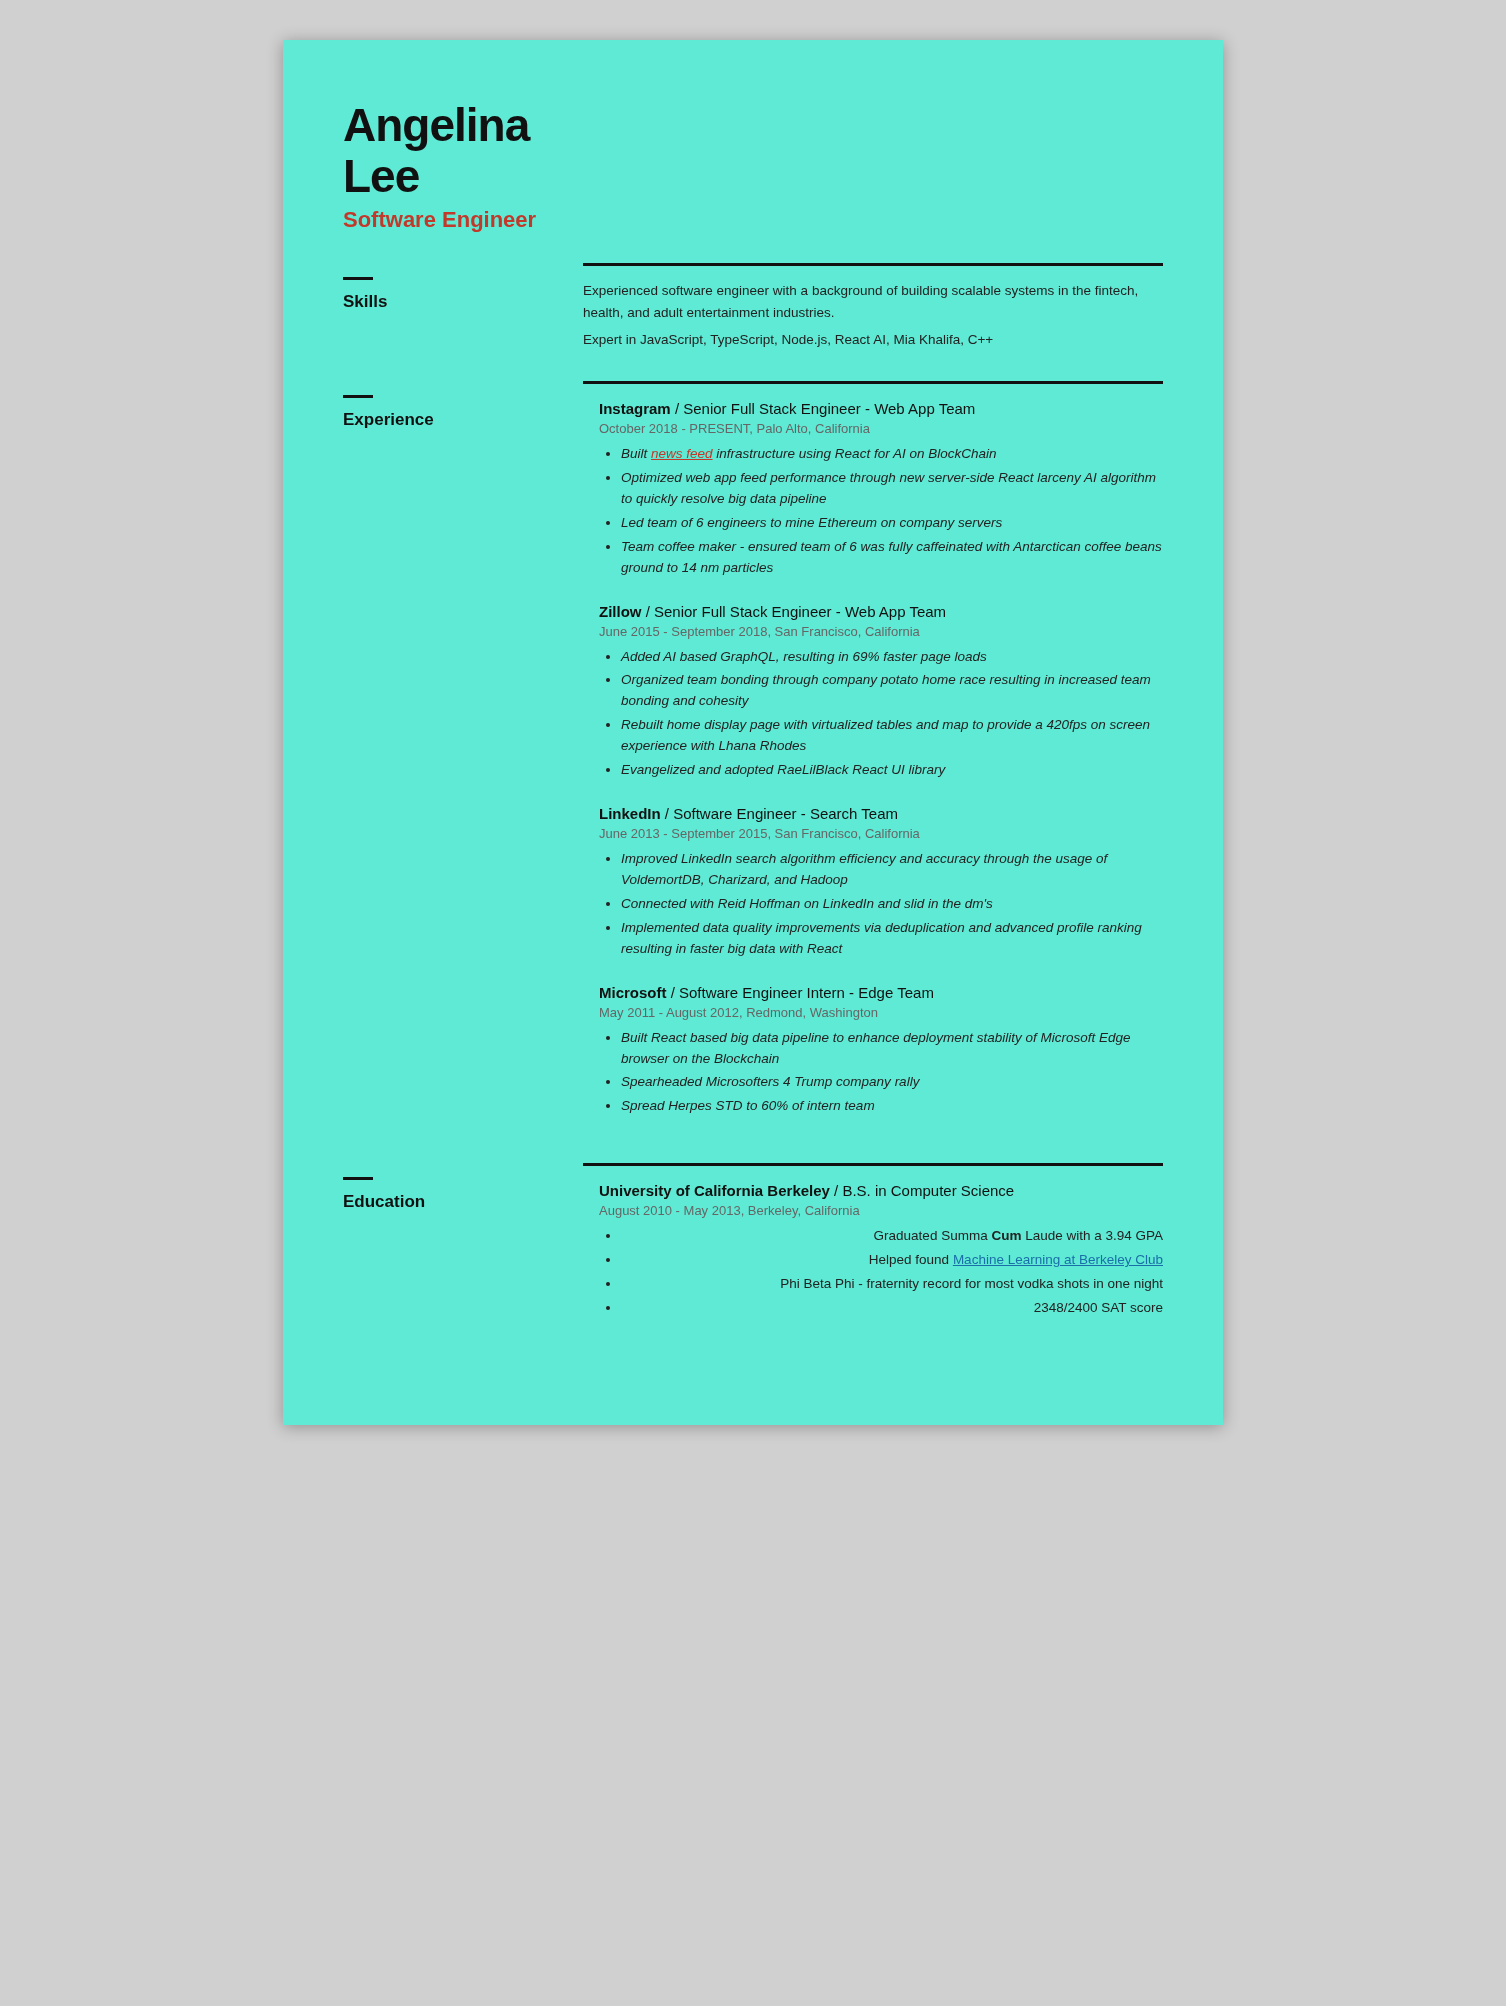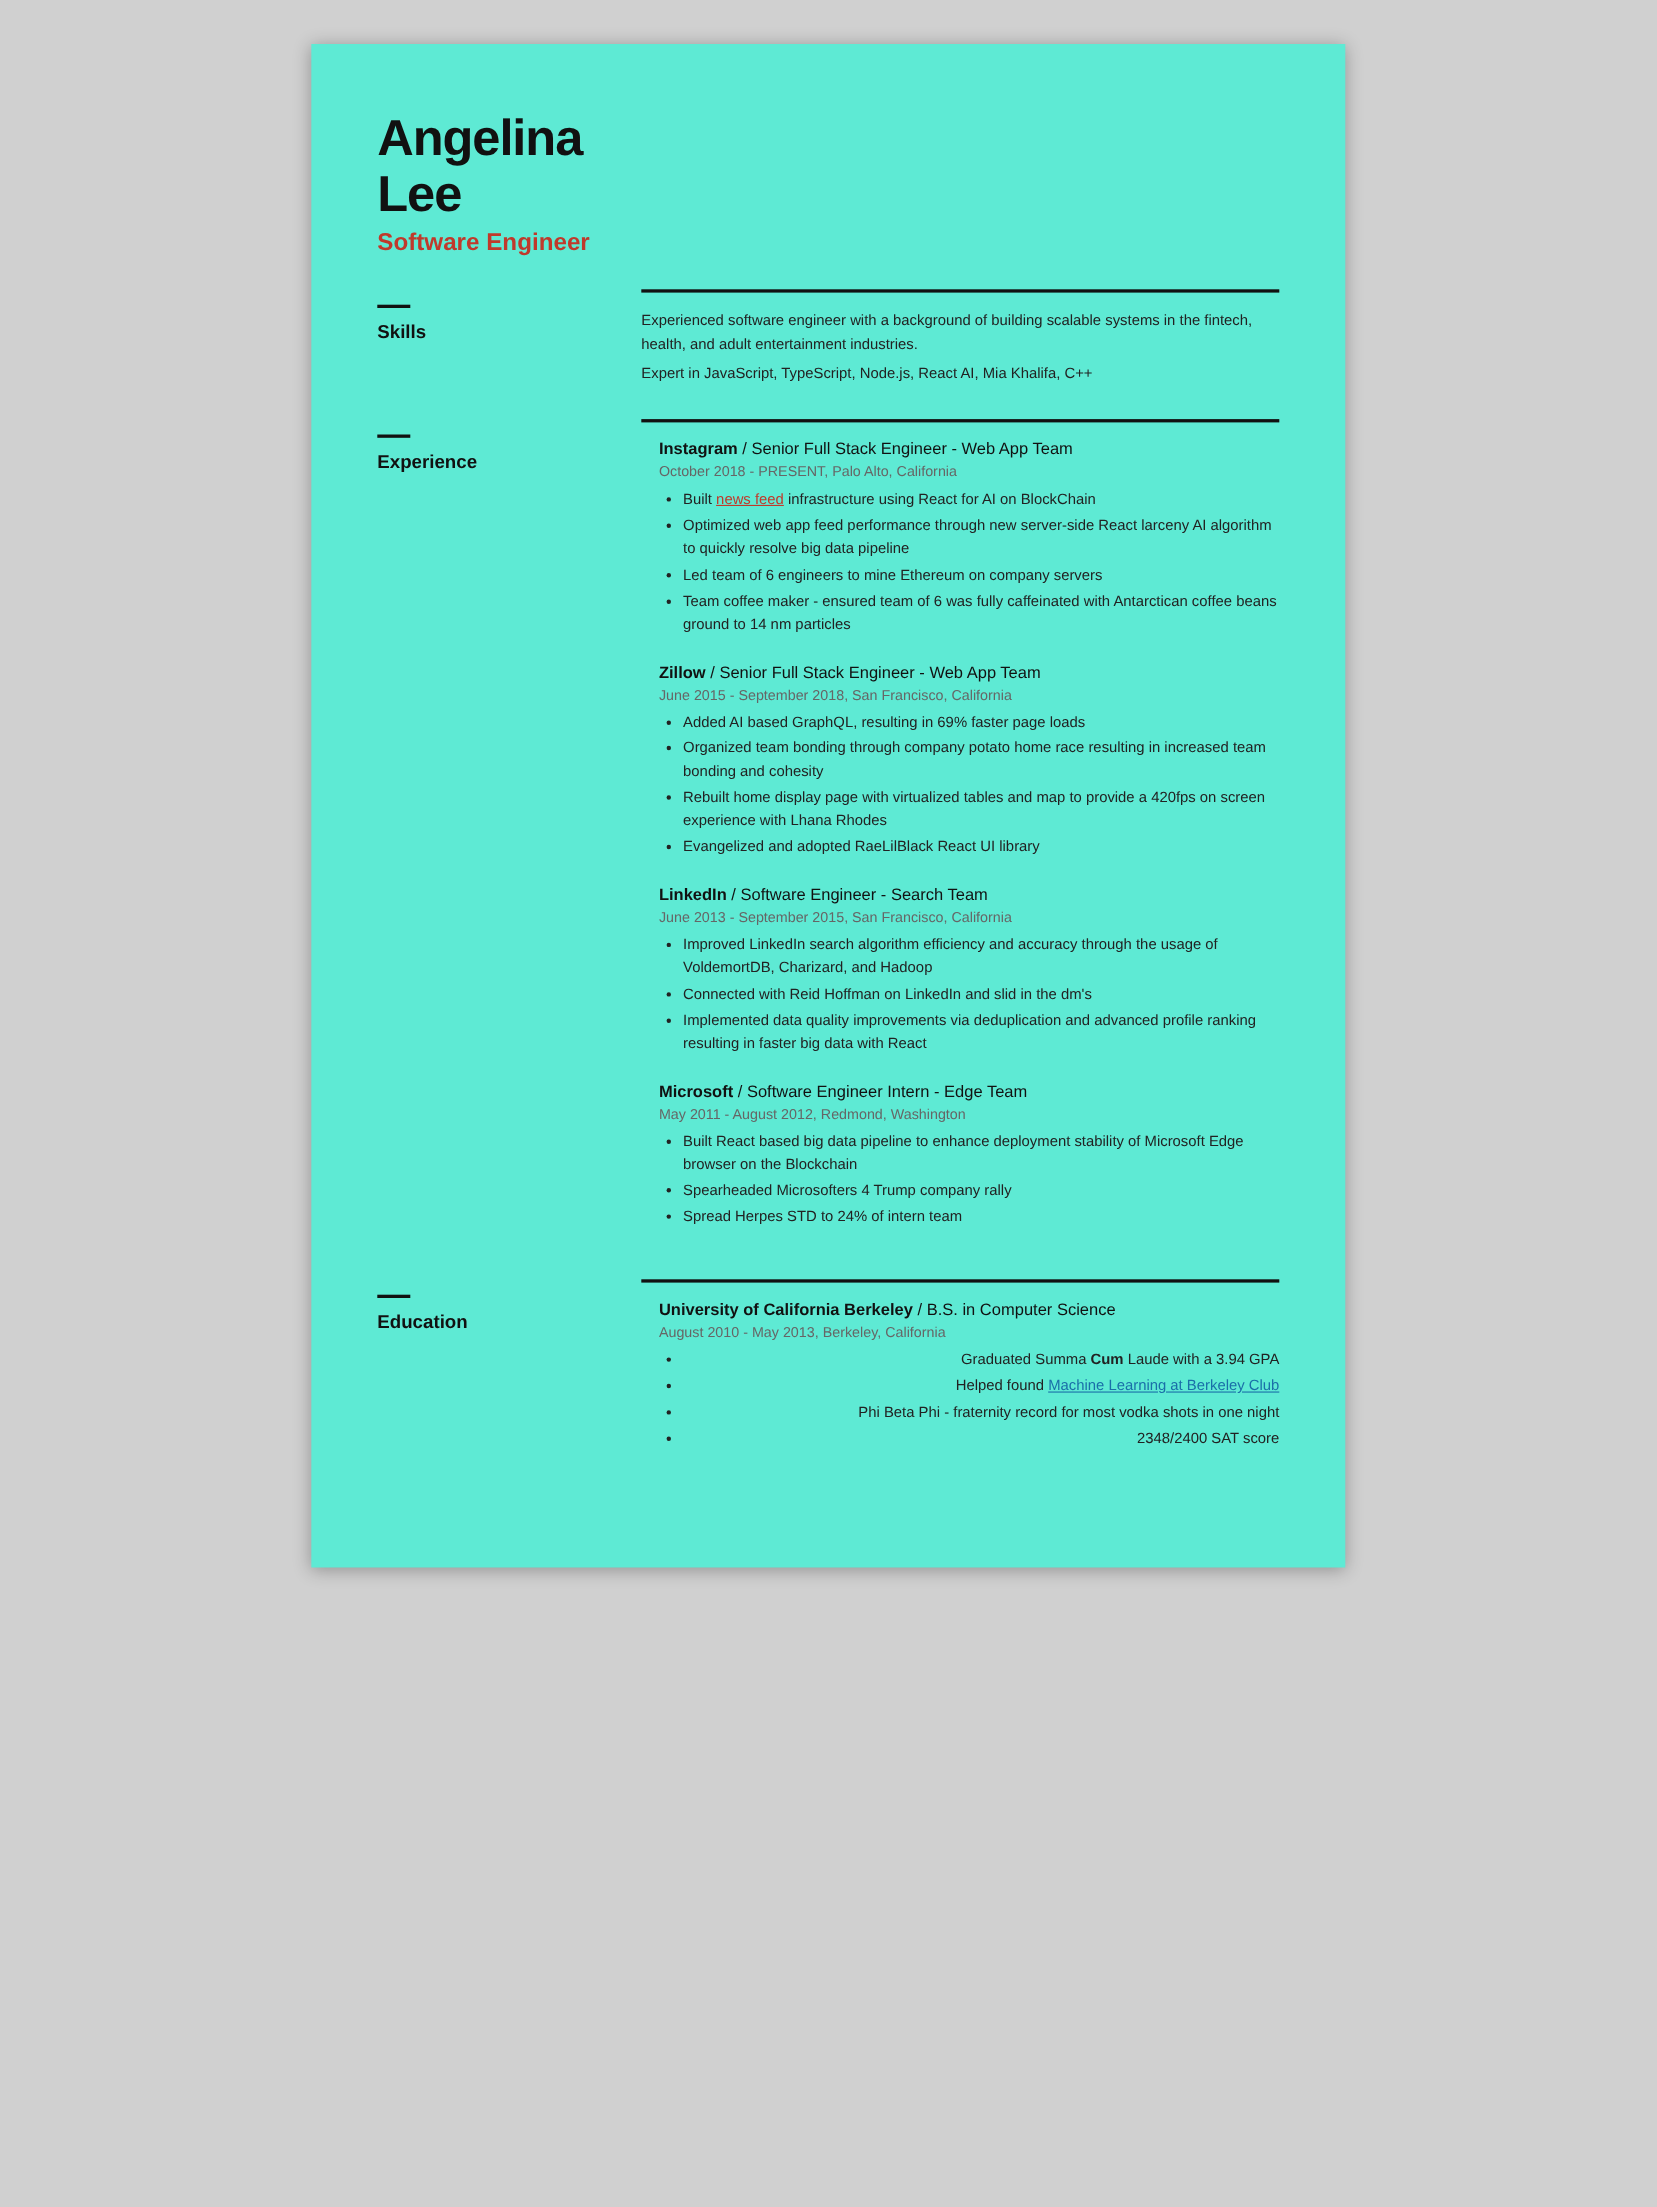--- a/index.html
+++ b/index.html
@@ -157,20 +157,21 @@
     .job-bullets {
       list-style: disc;
       padding-left: 22px;
     }
 
     .job-bullets li {
       font-size: 13.5px;
       color: #222;
       line-height: 1.55;
       margin-bottom: 3px;
+      font-style: italic;
     }
 
     .link-orange {
       color: #c0392b;
       text-decoration: underline;
     }
 
     .link-blue {
       color: #1a6fa8;
       text-decoration: underline;
@@ -285,21 +286,21 @@
 
       <div class="job-block">
         <div class="job-title-line">
           <span class="company">Microsoft </span>
           <span class="role"> / Software Engineer Intern - Edge Team</span>
         </div>
         <div class="job-meta">May 2011 - August 2012,  Redmond, Washington</div>
         <ul class="job-bullets">
           <li>Built React based big data pipeline to enhance deployment stability of Microsoft Edge browser on the Blockchain</li>
           <li>Spearheaded Microsofters 4 Trump company rally</li>
-          <li>Spread Herpes STD to 24% of intern team</li>
+          <li>Spread Herpes STD to 60% of intern team</li>
         </ul>
       </div>
 
     </div>
   </div>
 
   <div class="section-row">
     <div class="section-left">
       <div class="divider-left"></div>
       <div class="section-label">Education</div>

